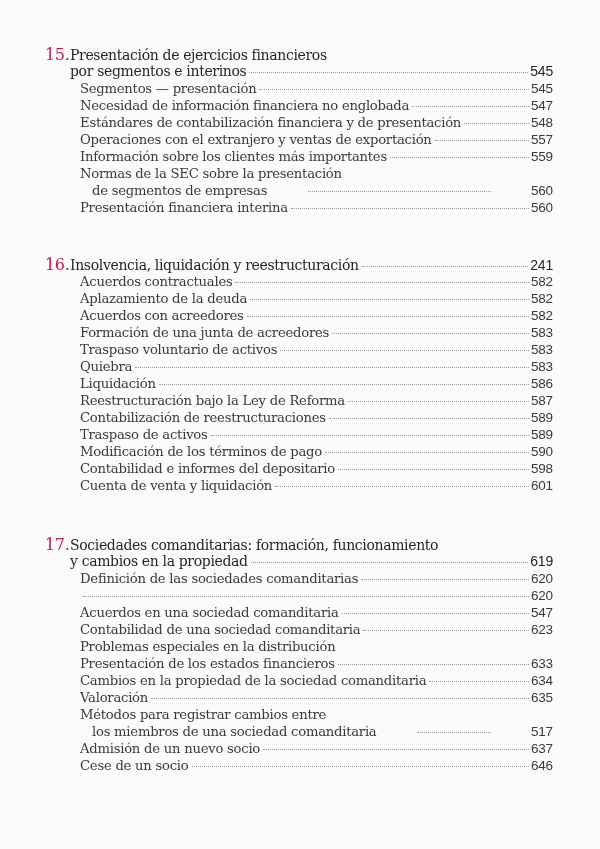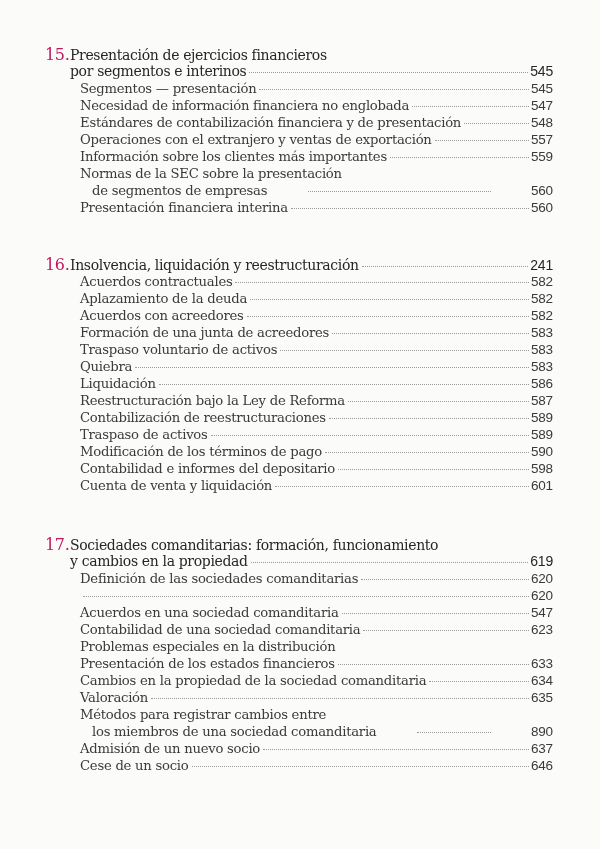--- a/index.html
+++ b/index.html
@@ -207,21 +207,21 @@
       <span class="txt">Valoración</span>
       <span class="dots"></span>
       <span class="page">635</span>
     </div>
     <div class="line sub">
       <span class="txt">Métodos para registrar cambios entre</span>
     </div>
     <div class="line sub2">
       <span class="txt">los miembros de una sociedad comanditaria</span>
       <span class="dots"></span>
-      <span class="page">890</span>
+      <span class="page">517</span>
     </div>
     <div class="line sub">
       <span class="txt">Admisión de un nuevo socio</span>
       <span class="dots"></span>
       <span class="page">637</span>
     </div>
     <div class="line sub">
       <span class="txt">Cese de un socio</span>
       <span class="dots"></span>
       <span class="page">646</span>

